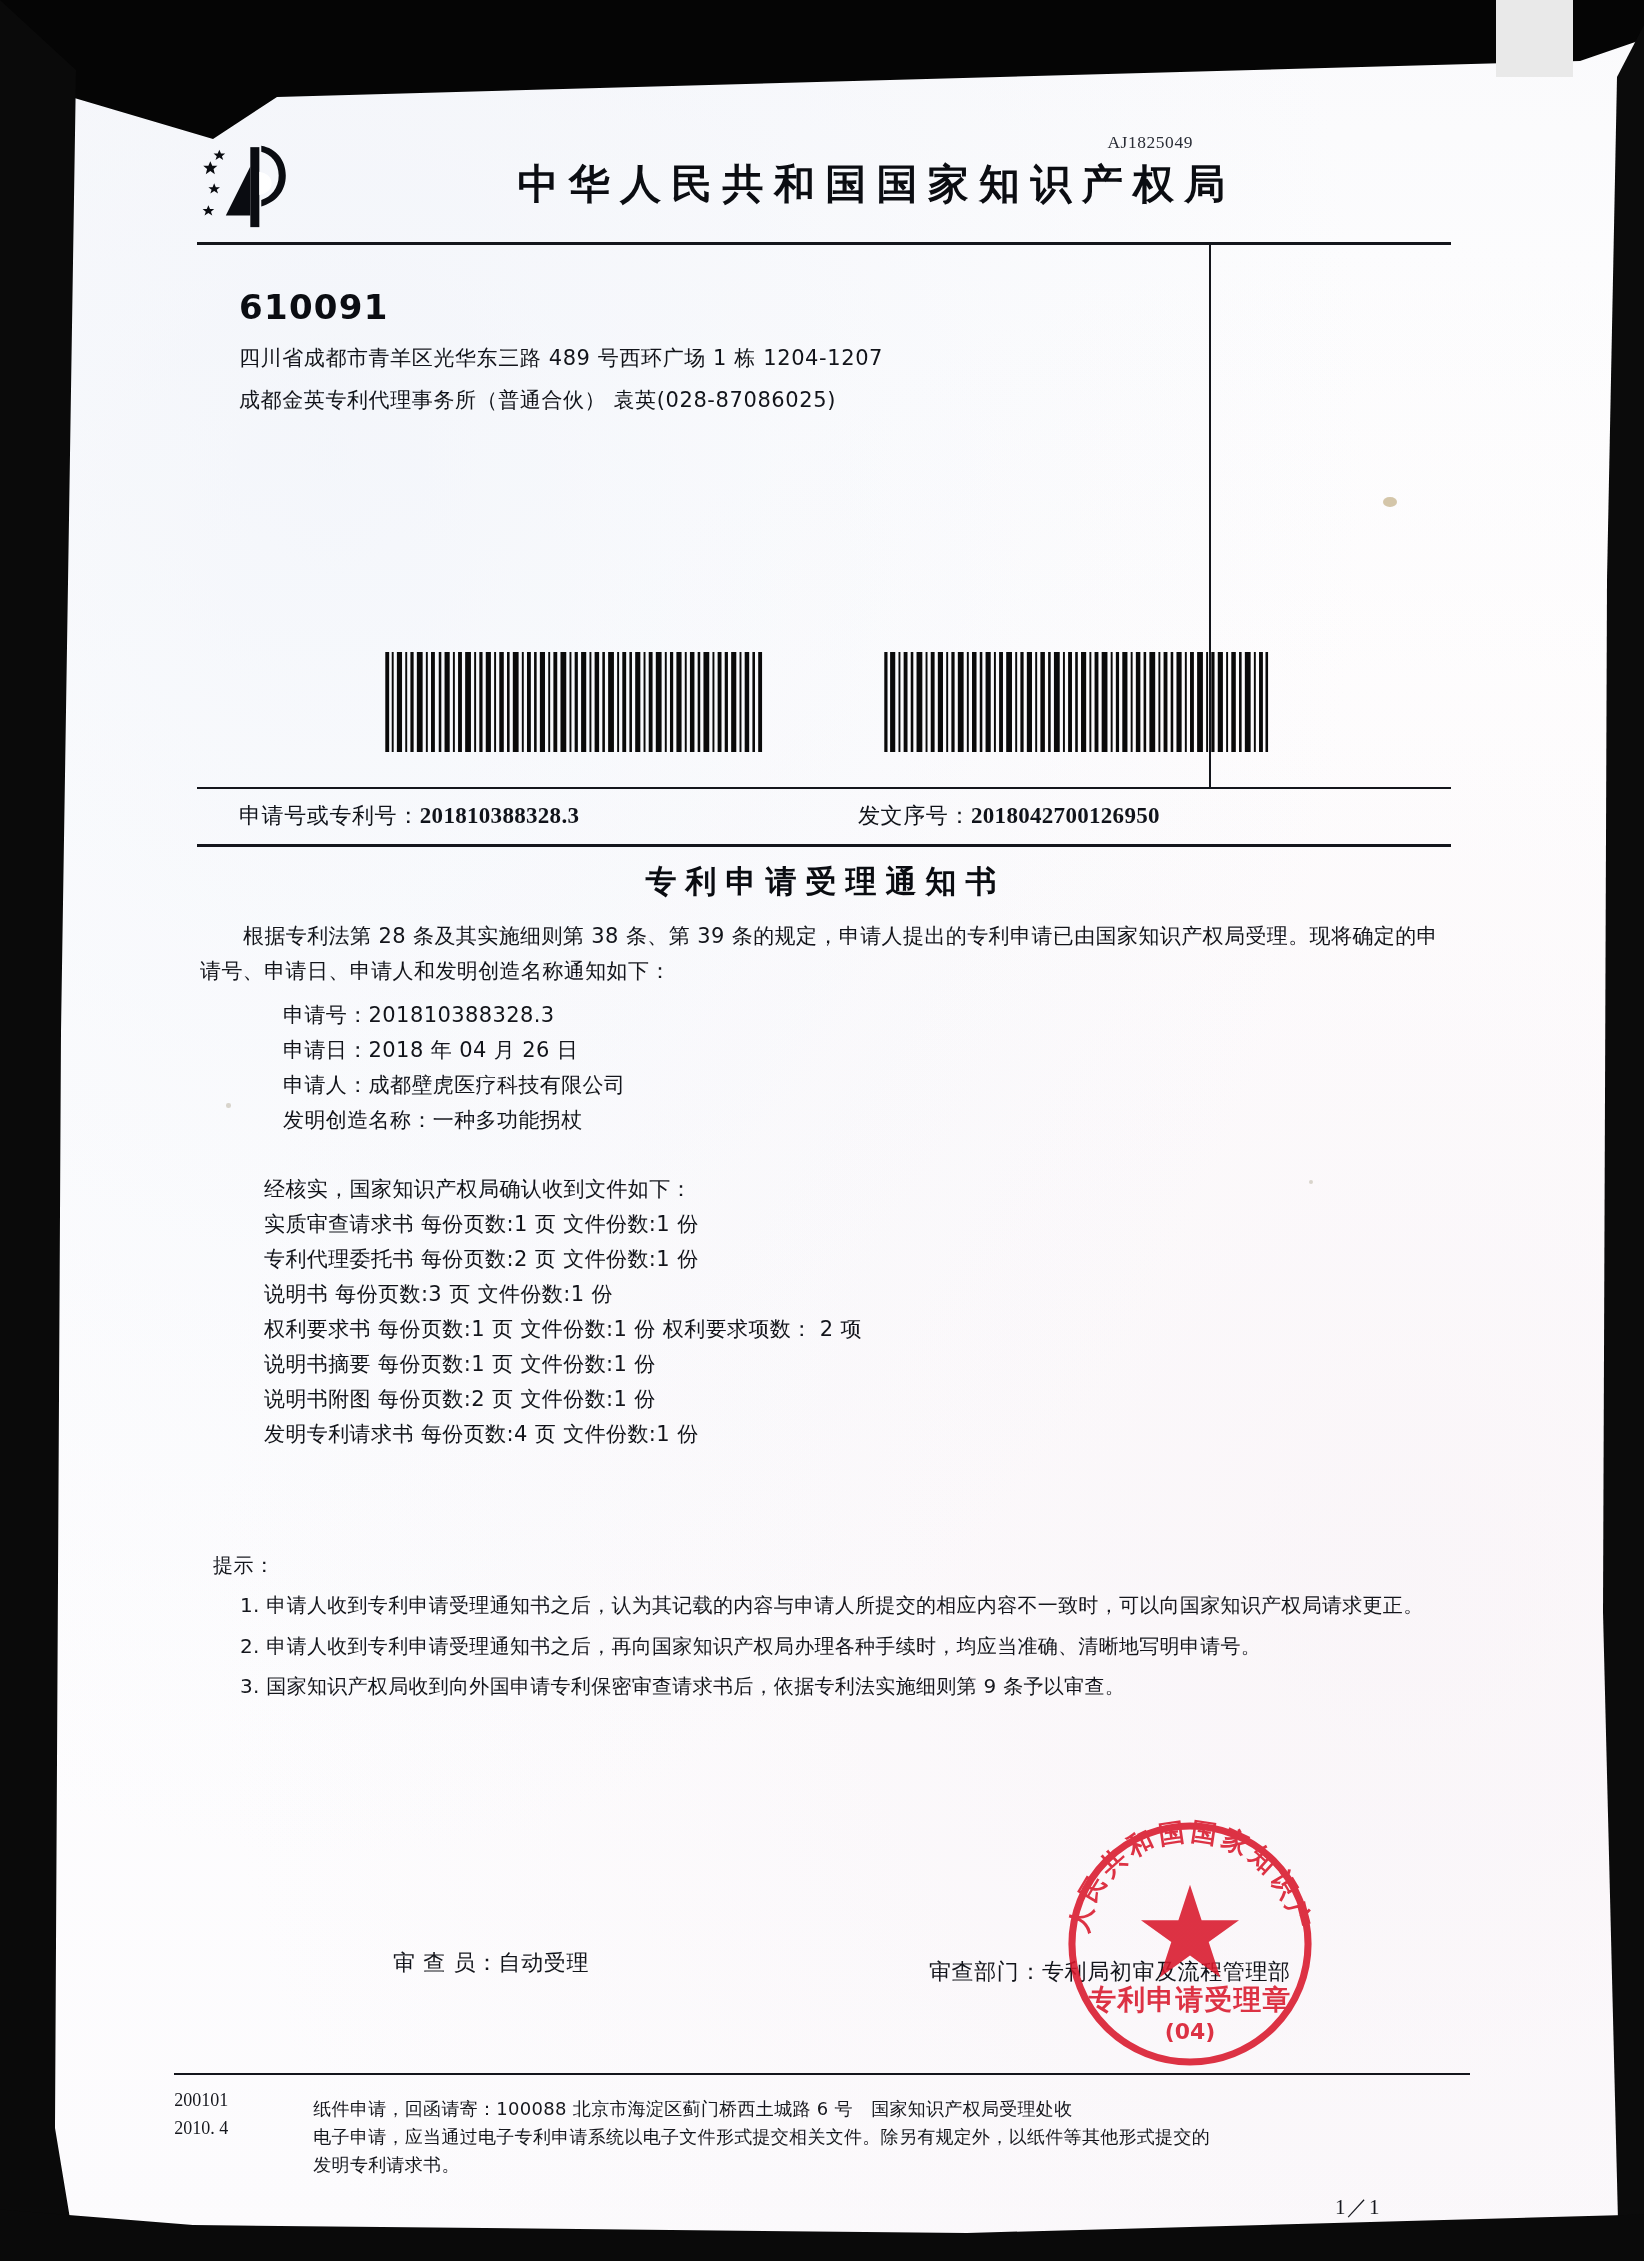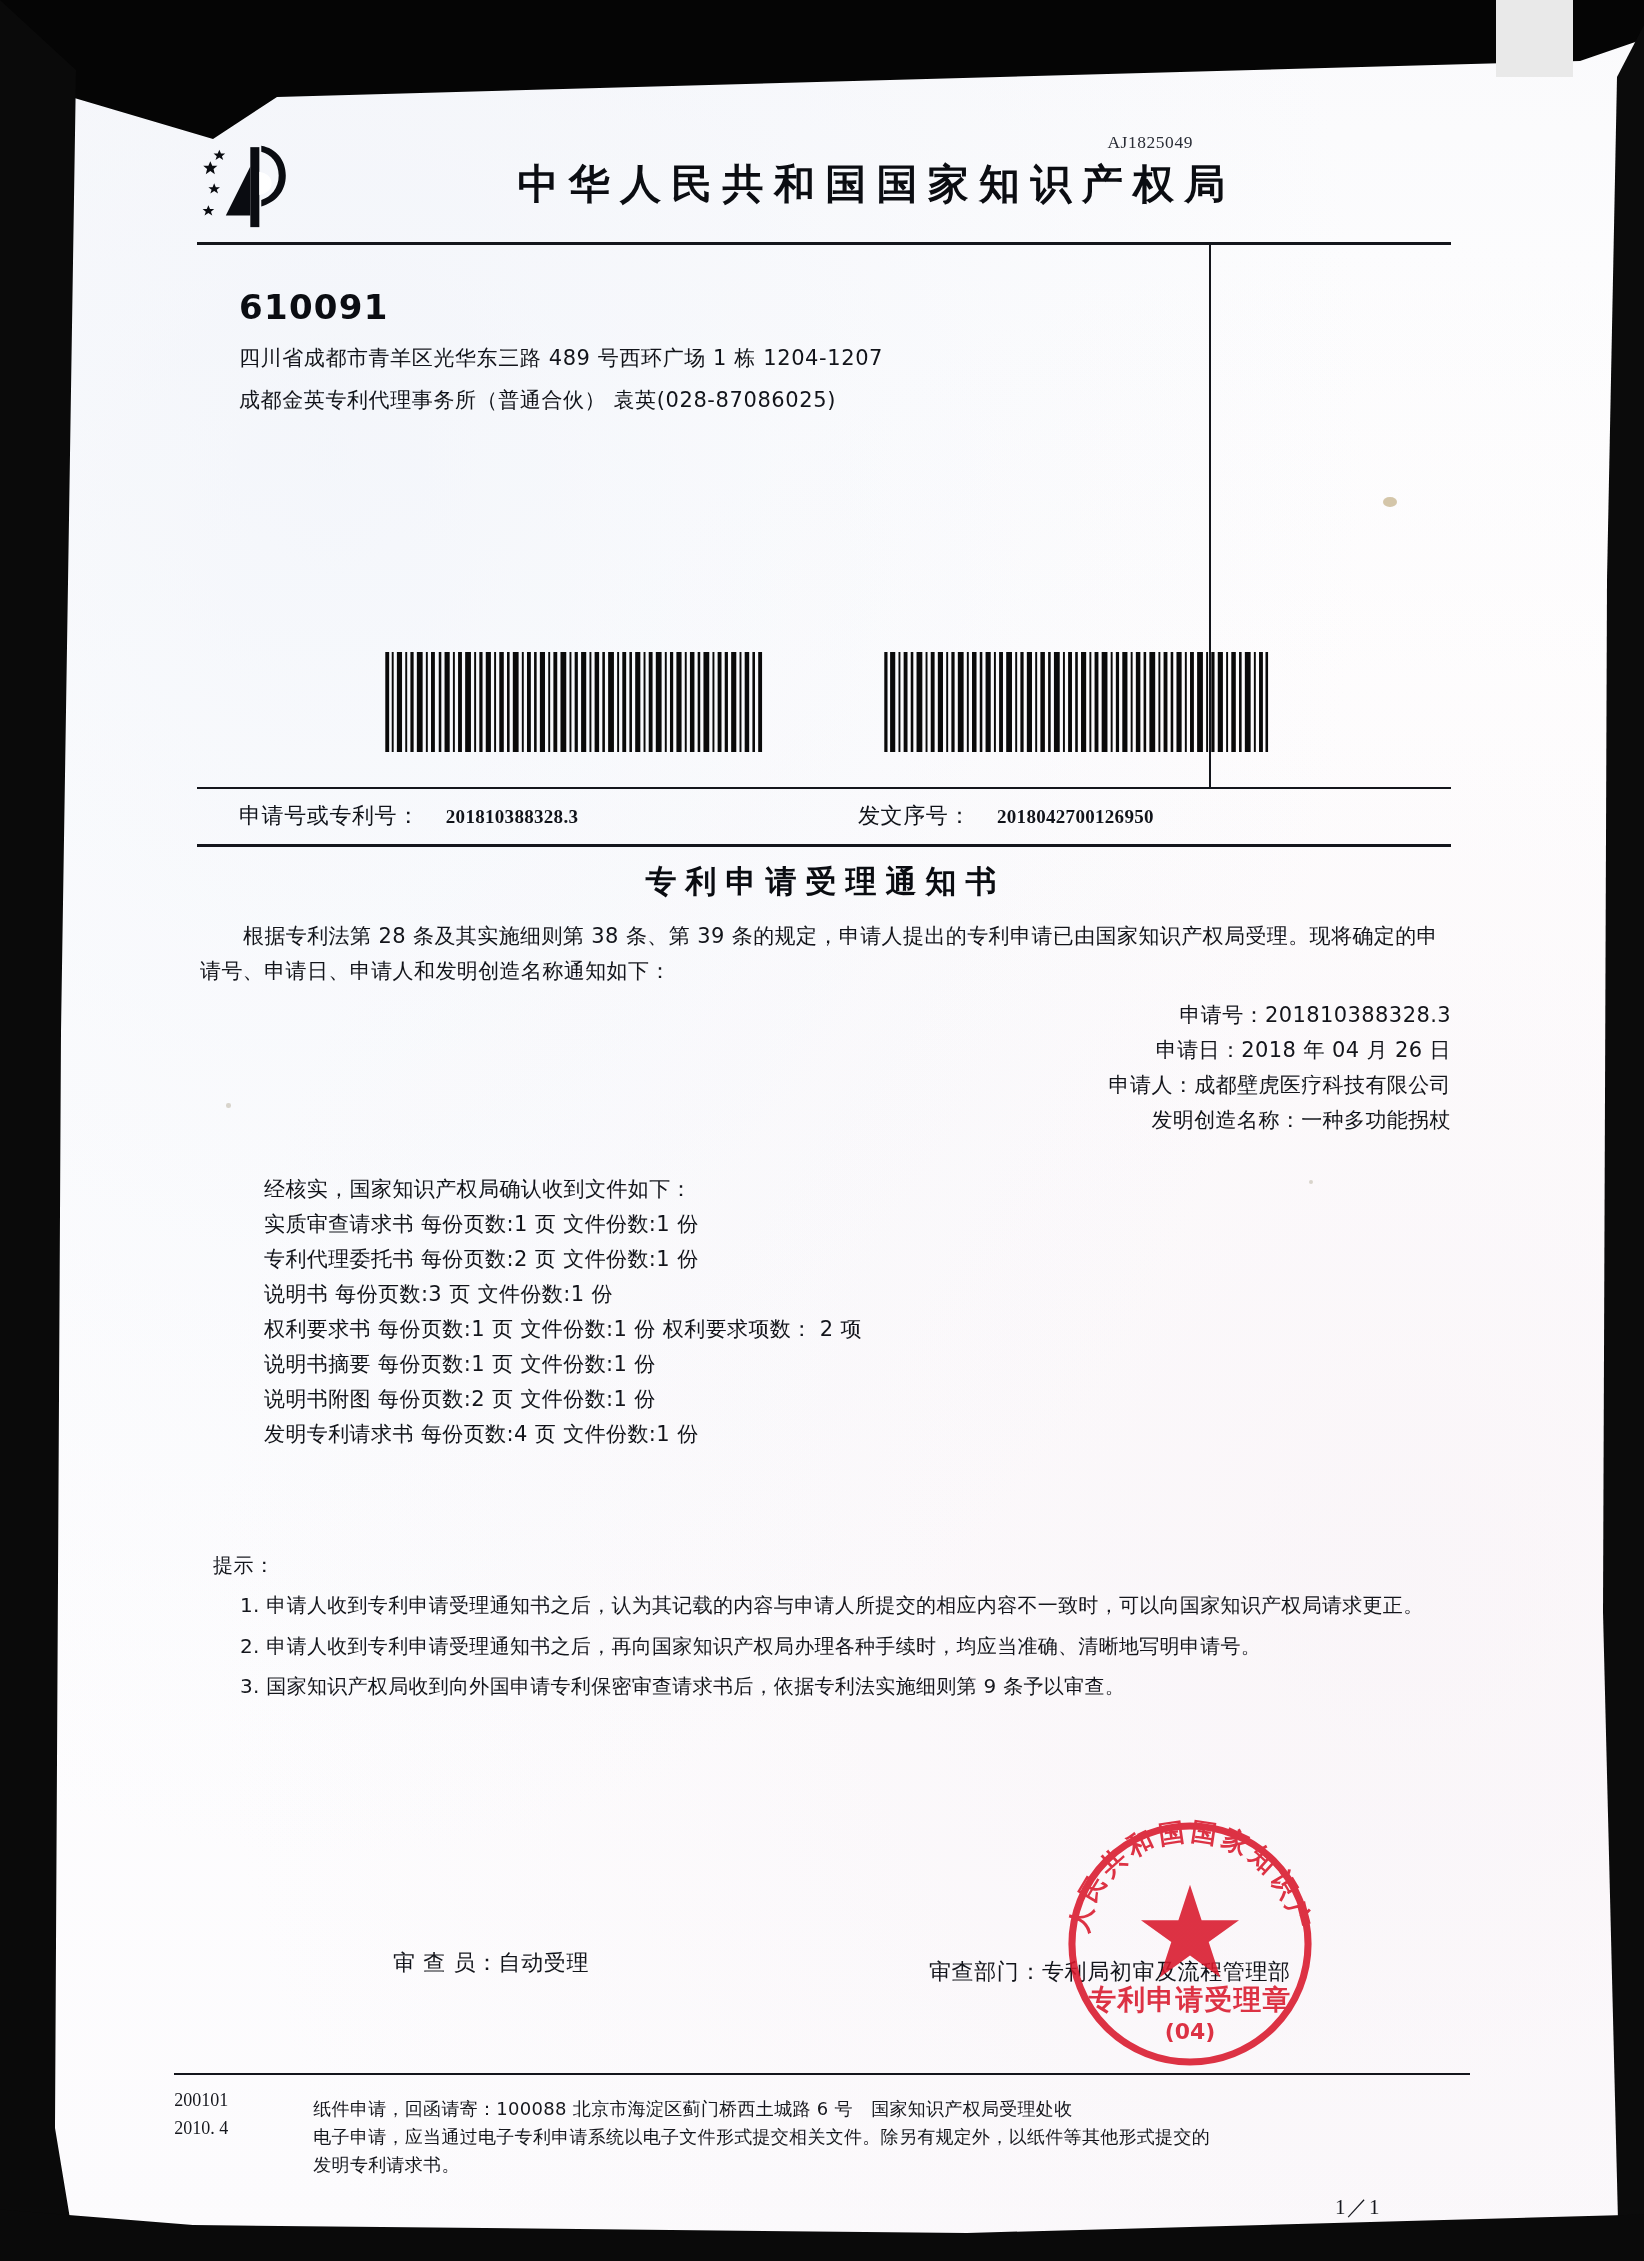--- a/index.html
+++ b/index.html
@@ -228,23 +228,22 @@
     left: 658px;
     top: 13px;
     font-family: "DejaVu Sans", sans-serif;
     font-size: 22px;
     letter-spacing: 0.6px;
     white-space: nowrap;
   }
   .bold-num {
     font-family: "Liberation Serif", serif;
     font-weight: bold;
-    font-size: 19px;
+    font-size: 23px;
     letter-spacing: 0.3px;
-    margin-left: 26px;
   }
   .hrule-3 {
     left: 42px;
     top: 747px;
     width: 1254px;
     height: 2.6px;
   }
 
   
   .main-title {
@@ -270,24 +269,23 @@
     font-size: 21px;
     line-height: 35px;
     color: #12141a;
   }
   .p-intro {
     margin: 0 0 0 0;
     text-indent: 43px;
     letter-spacing: 0.4px;
   }
   .field-line {
-    margin: 0 0 0 64px;
+    margin: 0 0 0 83px;
     letter-spacing: 0.4px;
     white-space: nowrap;
-    text-align: right;
   }
   .gap-sm { height: 9px; }
   .gap-md { height: 34px; }
   .sec-line {
     margin: 0 0 0 64px;
     letter-spacing: 0.4px;
     white-space: nowrap;
   }
 
   

